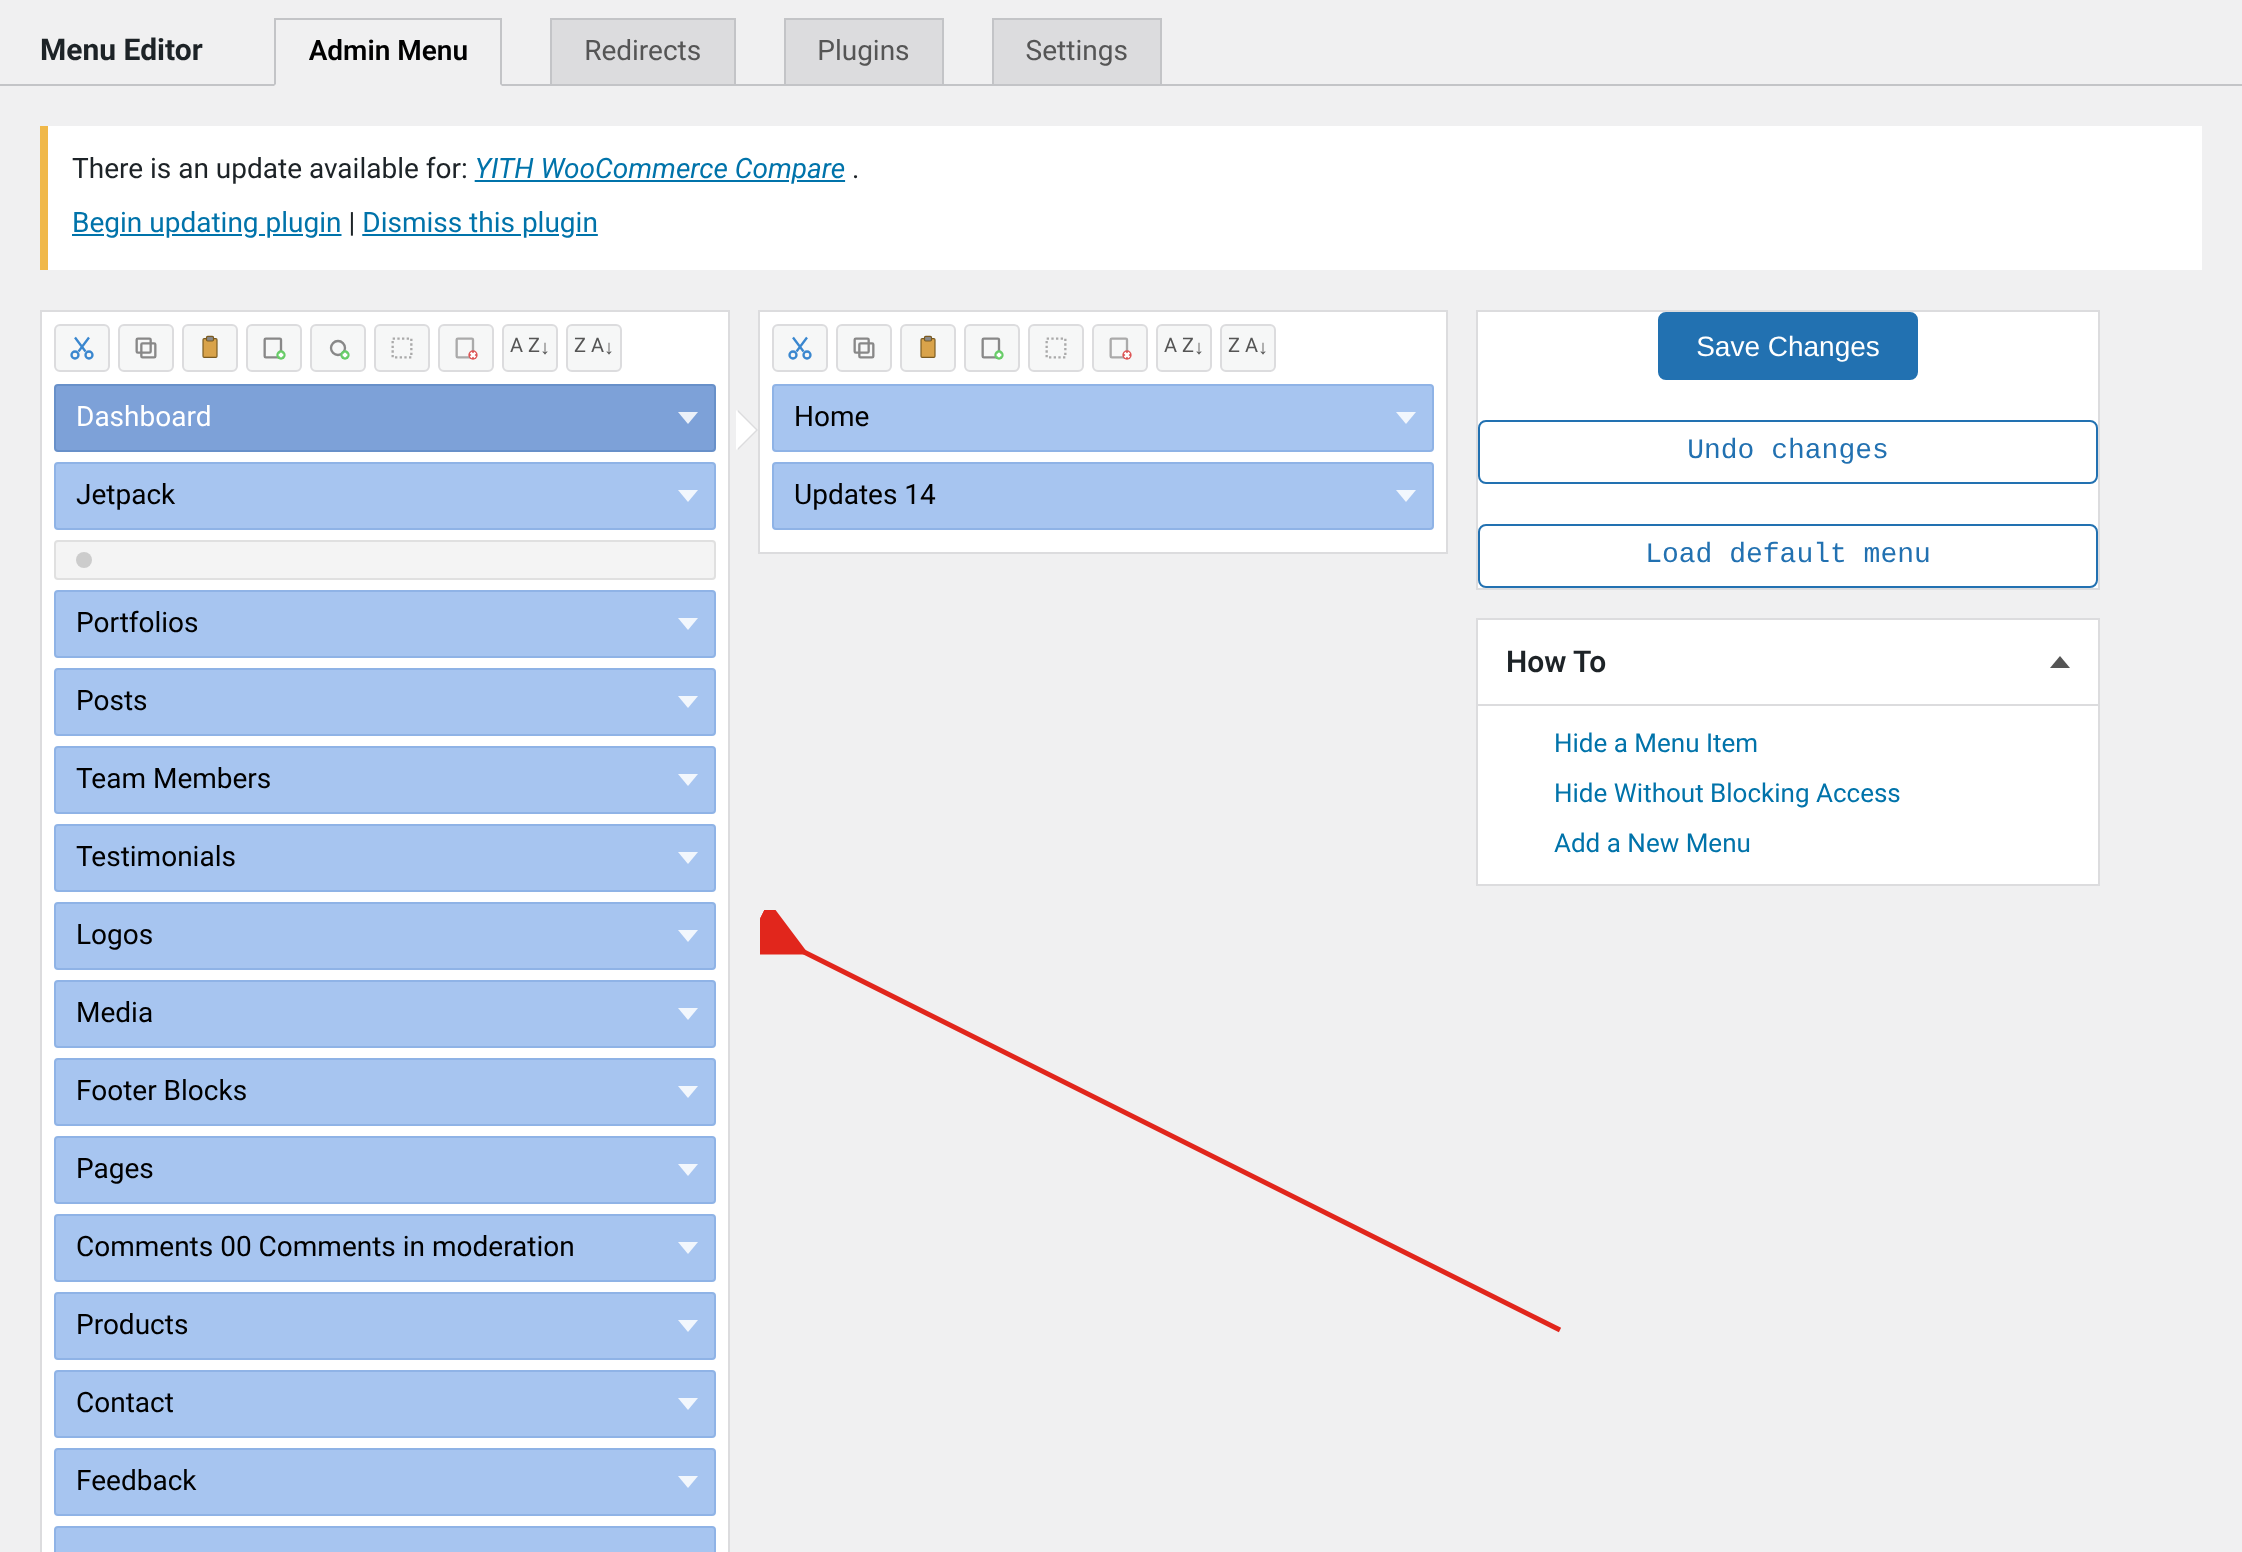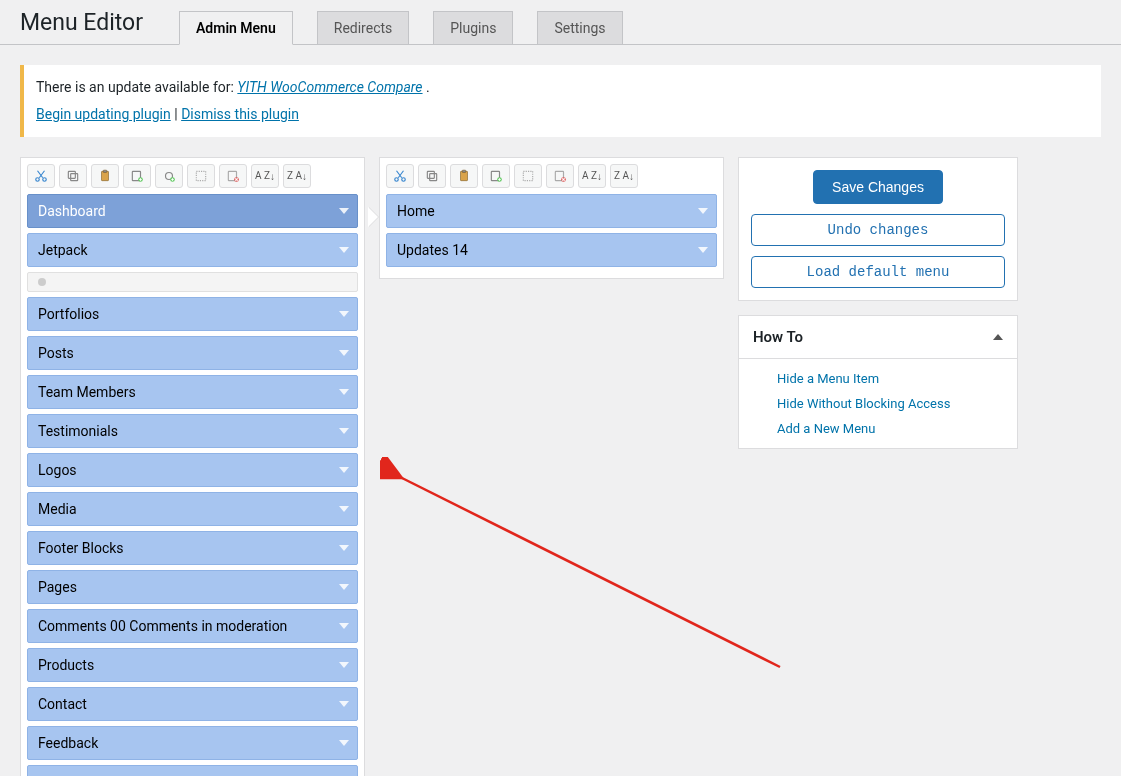--- a/index.html
+++ b/index.html
@@ -1,20 +1,20 @@
 <!DOCTYPE html>
 <html><head>
   <meta charset="utf-8">
   <style>
     * { box-sizing: border-box; margin: 0; padding: 0; }
     body { font-family: -apple-system, BlinkMacSystemFont, "Segoe UI", Roboto, sans-serif; background: #f0f0f1; color: #1d2327; font-size: 13px; }
     
     
     .header { display: flex; align-items: flex-end; padding: 9px 20px 0 20px; border-bottom: 1px solid #c3c4c7; background: #f0f0f1; }
-    .page-title { font-size: 23px; font-weight: 400; margin-right: 12px; padding-bottom: 8px; color: #1d2327; }
+    .page-title { font-size: 15px; font-weight: 700; margin-right: 12px; padding-bottom: 8px; color: #1d2327; }
     .tabs { display: flex; }
     .tab { padding: 8px 16px; background: #dcdcde; border: 1px solid #c3c4c7; border-bottom: none; color: #555; font-size: 14px; cursor: pointer; margin-right: 0px; margin-bottom: -1px; margin-left: 24px; }
     .tab.active { background: #f0f0f1; border-bottom: 1px solid #f0f0f1; color: #000; font-weight: 600; }
     .tab:not(.active) { margin-bottom: 0; }
     
     
     .notice { background: #fff; border-left: 4px solid #f0b849; margin: 20px; padding: 12px; font-size: 14px; line-height: 1.5; }
     .notice a { color: #0073aa; text-decoration: underline; }
     .notice-main { color: #1d2327; }
     .notice-actions { margin-top: 6px; }
@@ -36,24 +36,24 @@
     .menu-item.selected { background: #7da1d8; border-color: #6890c9; color:#fff; }
     .menu-item.separator { background: #f4f4f4; border-color: #e0e0e0; height: 20px; padding:2px 10px; }
     .menu-item.separator .grip { width: 8px; height: 8px; border-radius: 50%; background: #ccc; }
     .menu-item .caret { position: absolute; right: 8px; top: 50%; transform: translateY(-50%); width: 0; height: 0; border-left: 5px solid transparent; border-right: 5px solid transparent; border-top: 6px solid #fff; opacity: .85; }
     
     
     .col-pointer { position:absolute; left: 368px; top: 50px; width:0;height:0;border-top:10px solid transparent;border-bottom:10px solid transparent;border-left:10px solid #fff; filter: drop-shadow(1px 0 0 #dcdcde); }
     
     
     .side { display: flex; flex-direction: column; gap: 14px; }
-    .button-box { background: #fff; border: 1px solid #dcdcde; padding: 12px; display: flex; flex-direction: column; gap: 10px; align-items: center; }
+    .button-box { background: #fff; border: 1px solid #dcdcde; padding: 0; display: flex; flex-direction: column; gap: 20px; align-items: center; }
     .btn-primary { background: #2271b1; color: #fff; border: 1px solid #2271b1; padding: 8px 18px; border-radius: 4px; font-size: 14px; cursor: pointer; }
     .btn-secondary { background: #fff; color: #2271b1; border: 1px solid #2271b1; padding: 7px 18px; border-radius: 4px; font-size: 14px; cursor: pointer; width: 100%; text-align:center;font-family:Liberation Mono, monospace; }
-    .howto { background: #fff; border: 1px solid #dcdcde; width: 280px; }
+    .howto { background: #fff; border: 1px solid #dcdcde; width: 312px; }
     .howto-header { padding: 12px 14px; font-weight: 600; font-size: 15px; border-bottom: 1px solid #dcdcde; display: flex; justify-content: space-between; align-items:center; cursor:pointer; }
     .howto-header .twisty { width:0;height:0;border-left:5px solid transparent;border-right:5px solid transparent;border-bottom:6px solid #555; }
     .howto-body { padding: 12px 14px; display: flex; flex-direction: column; gap: 10px; }
     .howto-body a { color: #0073aa; text-decoration: none; font-size: 13px; margin-left: 24px; }
     
     
     .arrow-overlay { position: absolute; left: 380px; top: 300px; pointer-events: none; }
     
     .sortlabel { font-size:10px; line-height:1; }
   </style>

